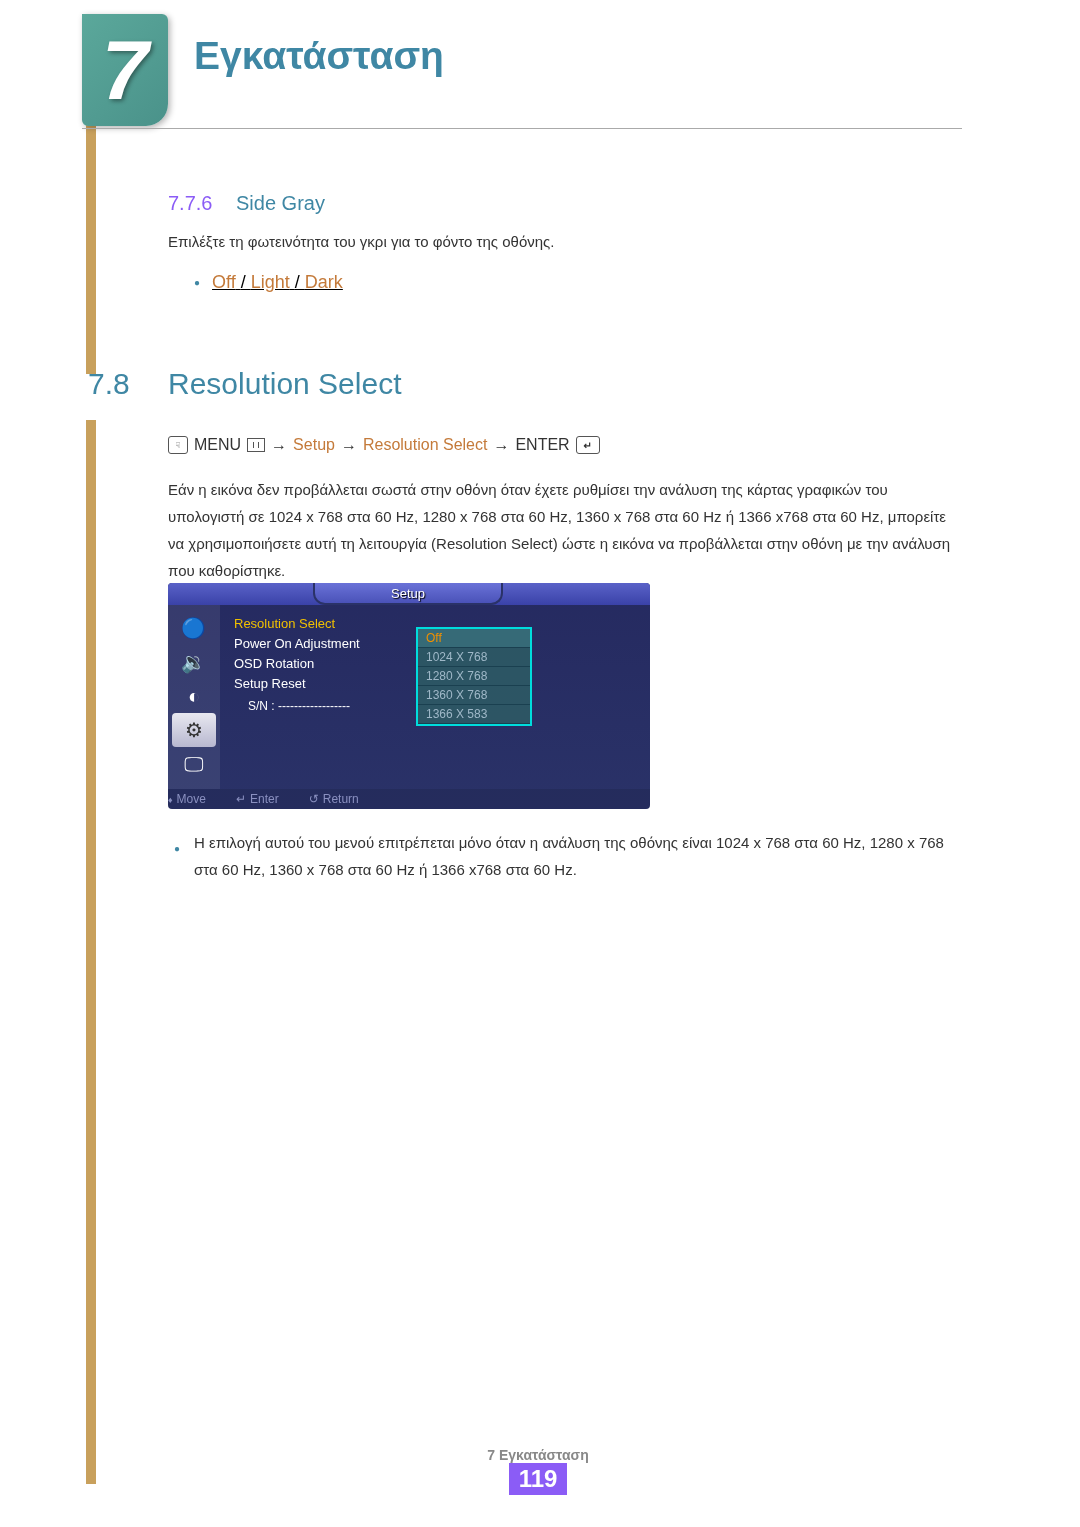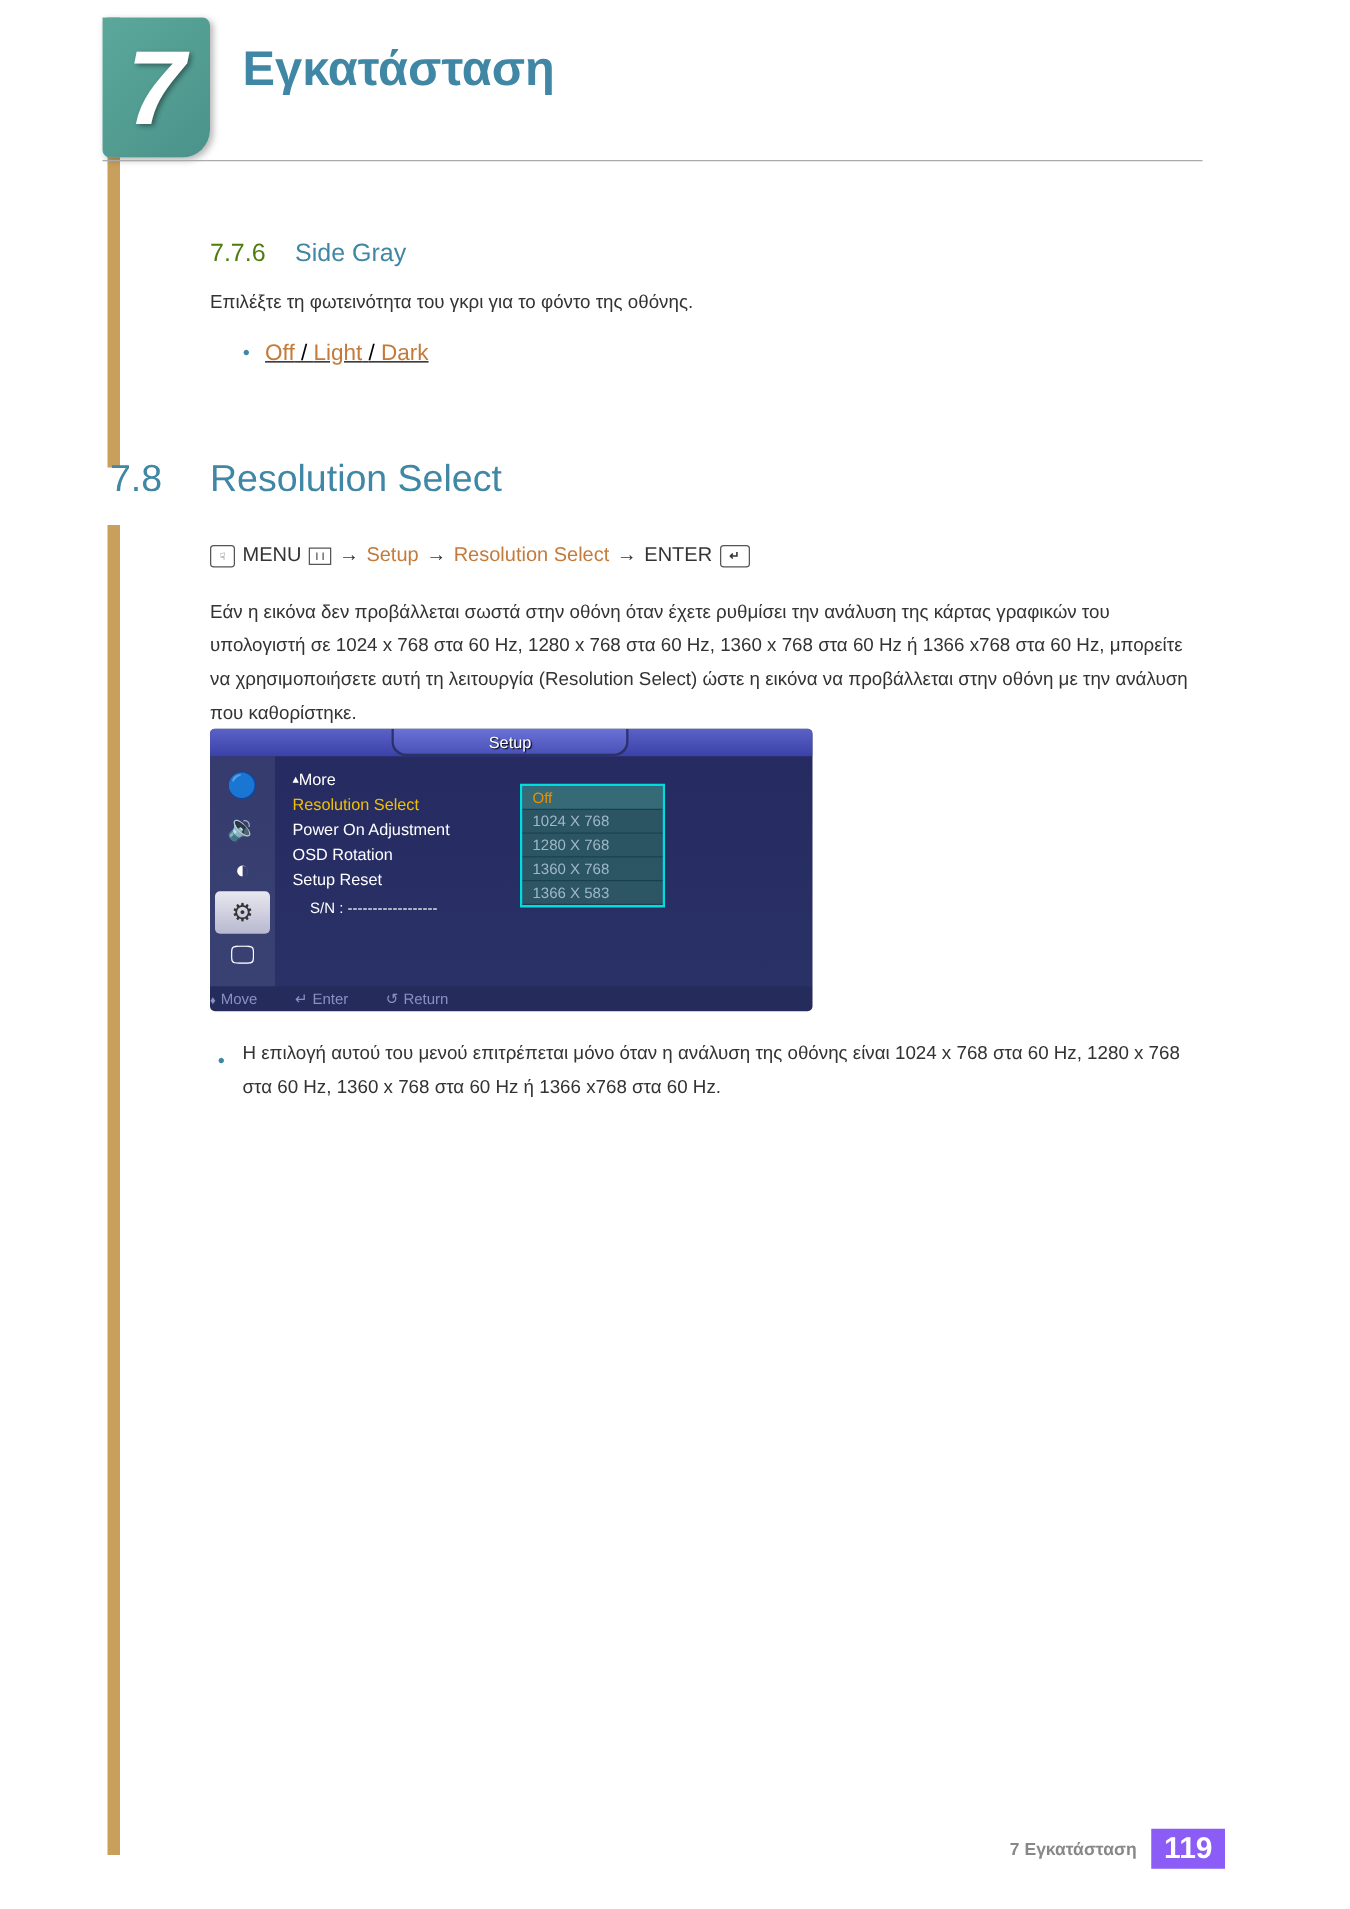--- a/index.html
+++ b/index.html
@@ -56,21 +56,21 @@
   .header-line {
     position: absolute;
     left: 82px; top: 128px;
     width: 880px;
     border-top: 1px solid #aaa;
   }
 
   
   .sec-num-776 {
     position: absolute; left: 168px; top: 192px;
-    color: #4d7c0f; font-size: 20px;
+    color: #8b5cf6; font-size: 20px;
   }
   .sec-title-776 {
     position: absolute; left: 236px; top: 192px;
     color: #3f87a4; font-size: 20px;
   }
   .desc-776 {
     position: absolute; left: 168px; top: 233px;
     font-size: 15px; color: #333;
   }
   .bullet-1 {
@@ -207,21 +207,21 @@
   .osd-footer span::before { margin-right: 4px; }
   .fi-move::before { content: "♦"; font-size: 9px; }
   .fi-enter::before { content: "↵"; }
   .fi-return::before { content: "↺"; }
 
   
   .footer {
     position: absolute;
     left: 96px; bottom: 32px; right: 100px;
     display: flex; justify-content: flex-end; align-items: center;
-    gap: 12px;
+    flex-direction: column;
   }
   .footer-label { font-size: 14px; font-weight: bold; color: #888; }
   .footer-page {
     background: #8b5cf6; color: #fff;
     font-size: 24px; font-weight: bold;
     padding: 2px 10px;
   }
 </style>
 </head>
 <body>
@@ -276,21 +276,20 @@
     </div>
     <div class="osd-body">
       <div class="osd-icons">
         <div class="osd-icon">🔵</div>
         <div class="osd-icon">🔉</div>
         <div class="osd-icon">◐</div>
         <div class="osd-icon active">⚙</div>
         <div class="osd-icon">🖵</div>
       </div>
       <div class="osd-list">
-        <div class="osd-row osd-more">More</div>
         <div class="osd-row sel">Resolution Select</div>
         <div class="osd-row">Power On Adjustment</div>
         <div class="osd-row">OSD Rotation</div>
         <div class="osd-row">Setup Reset</div>
         <div class="osd-sn">
           <span>S/N :</span>
           <span>------------------</span>
         </div>
 
         <div class="osd-options">

